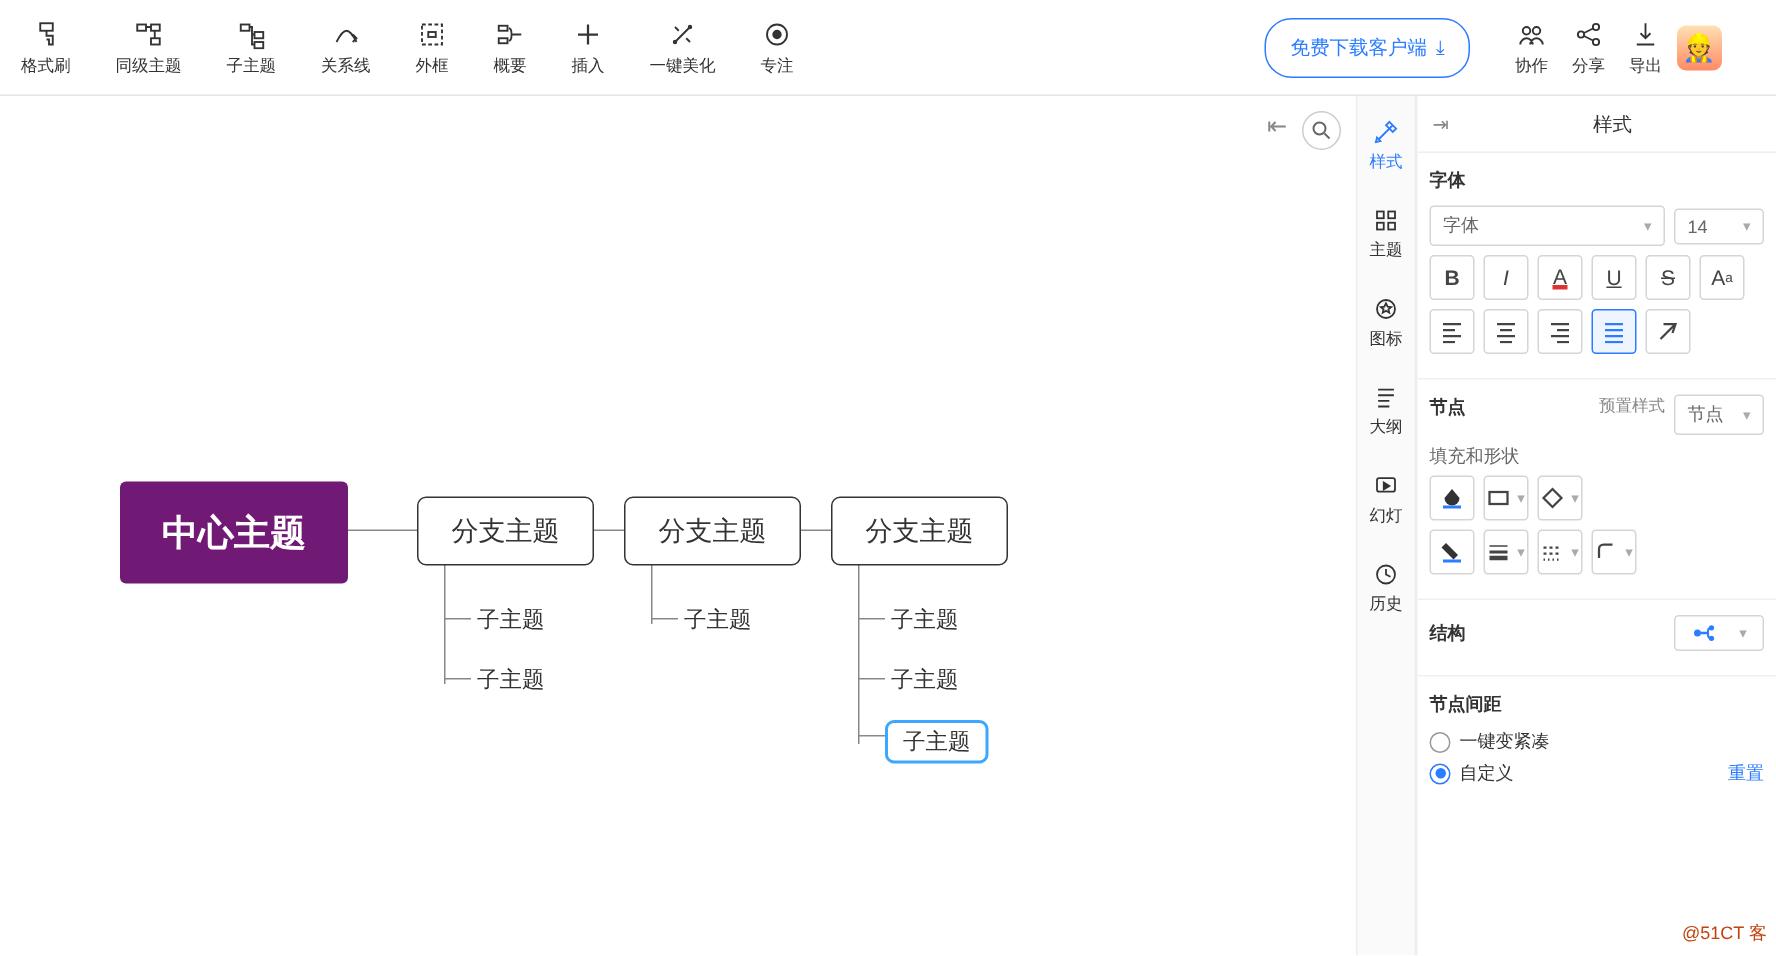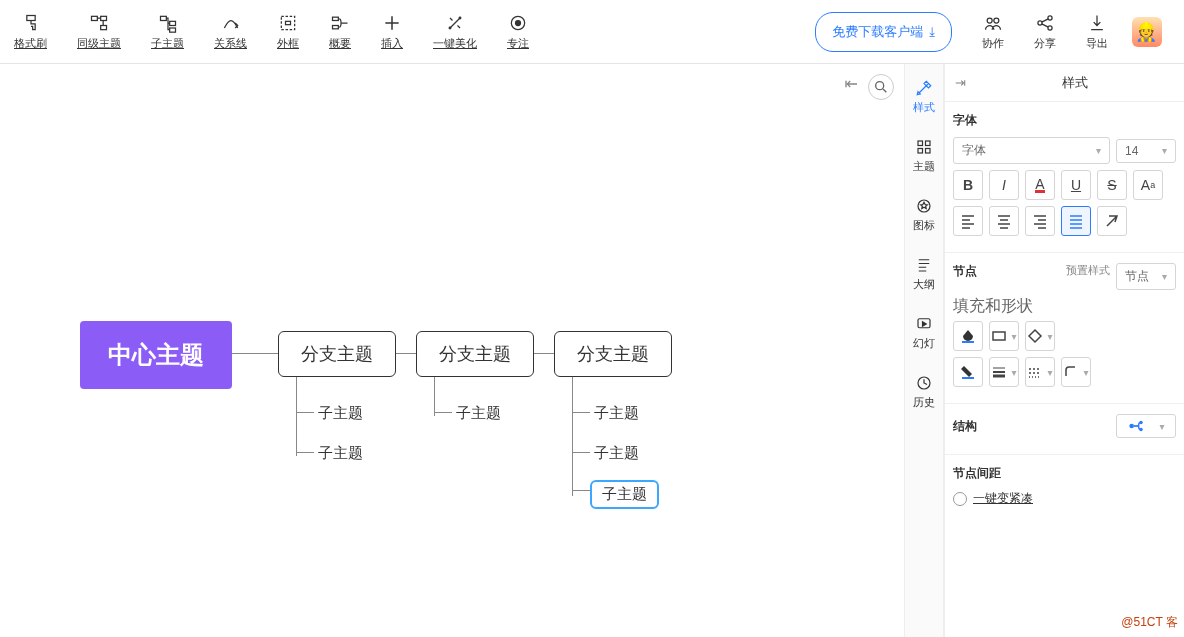--- a/index.html
+++ b/index.html
@@ -1,37 +1,37 @@
 <!DOCTYPE html>
 <html><head>
 <meta charset="utf-8">
 <style>
 * { box-sizing: border-box; margin: 0; padding: 0; }
 body { font-family: "Microsoft YaHei", Arial, sans-serif; font-size: 13px; color: #333; background: #fff; width: 1184px; height: 637px; overflow: hidden; position: relative; }
 
 
 .toolbar { display: flex; align-items: center; height: 64px; border-bottom: 1px solid #e5e5e5; padding: 0 8px; }
-.toolbar-left { display: flex; gap: 18px; text-decoration: underline; }
+.toolbar-left { display: flex; gap: 18px; }
 .tb-item { display: flex; flex-direction: column; align-items: center; gap: 2px; cursor: pointer; padding: 4px 6px; }
 .tb-item .ic { width: 22px; height: 22px; display: flex; align-items: center; justify-content: center; }
 .tb-item .lbl { font-size: 11px; color: #333; }
 .toolbar-spacer { flex: 1; }
 .download-btn { border: 1px solid #2b7cff; color: #2b7cff; border-radius: 18px; padding: 10px 16px; display: flex; align-items: center; gap: 6px; font-size: 13px; cursor: pointer; margin-right: 24px; }
-.toolbar-right { display: flex; gap: 18px; align-items: center; margin-right: 14px; }
+.toolbar-right { display: flex; gap: 4px; align-items: center; margin-right: 28px; }
 .avatar { width: 30px; height: 30px; border-radius: 6px; background: linear-gradient(#ffe0b2,#ff8a65); display:flex;align-items:center;justify-content:center;font-size:18px; }
 
 
 .main { display: flex; height: 573px; }
 .canvas { flex: 1; position: relative; background: #fff; }
 .canvas-top { position: absolute; right: 10px; top: 10px; display:flex; gap:10px; }
 .canvas-top .circ { width:26px;height:26px;border-radius:50%;border:1px solid #ccc;display:flex;align-items:center;justify-content:center;cursor:pointer; }
 
 
 .node { position: absolute; border: 1px solid #333; border-radius: 6px; background: #fff; padding: 10px 22px; font-size: 18px; color: #333; }
-.node.central { background: #8b5cf6; color: #fff; border: none; font-size: 24px; font-weight: bold; padding: 18px 28px; border-radius: 4px; }
+.node.central { background: #701a75; color: #fff; border: none; font-size: 24px; font-weight: bold; padding: 18px 28px; border-radius: 4px; }
 .node.sub { border: none; font-size: 15px; padding: 0; }
 .node.selected { border: 2px solid #3ba7ff; border-radius: 6px; padding: 3px 10px; font-size: 15px; }
 
 
 .line { position: absolute; background: #888; }
 .hline { height: 1px; }
 .vline { width: 1px; }
 
 
 .side-tabs { width: 40px; background: #fafafa; border-left: 1px solid #eee; border-right: 1px solid #eee; display:flex; flex-direction: column; align-items:center; padding-top: 14px; gap: 22px; }
@@ -44,22 +44,22 @@
 .panel-header { display:flex; align-items:center; height:38px; border-bottom:1px solid #eee; padding:0 10px; gap:10px; font-size:13px; }
 .panel-header .title { flex:1; text-align:center; font-weight:500; }
 .panel-section { padding: 10px 8px; border-bottom:1px solid #f0f0f0; }
 .sec-title { font-size:12px; font-weight:600; margin-bottom:8px; }
 .row { display:flex; gap:6px; align-items:center; margin-bottom:6px; flex-wrap:wrap; }
 .select { border:1px solid #d5d5d5; border-radius:3px; padding:4px 8px; font-size:12px; color:#666; display:flex; align-items:center; justify-content:space-between; min-width:60px; background:#fff; cursor:pointer; }
 .select.wide { flex:1; }
 .btn-sq { width:30px;height:30px;border:1px solid #d5d5d5;border-radius:3px;display:flex;align-items:center;justify-content:center;background:#fff;cursor:pointer;font-size:14px;color:#444; }
 .btn-sq.active { border-color:#2b7cff; color:#2b7cff; background:#eef5ff; }
 .btn-sq svg, .btn-sq .sym { width:16px;height:16px; }
-.subsec { font-size:16px; color:#666; margin: 6px 0 4px; }
-.radio-row { display:flex; align-items:center; gap:6px; font-size:12px; margin:4px 0;text-decoration:underline; }
+.subsec { font-size:12px; color:#666; margin: 6px 0 4px; }
+.radio-row { display:flex; align-items:center; gap:6px; font-size:12px; margin:4px 0; }
 .radio { width:14px;height:14px;border:1px solid #999;border-radius:50%;display:inline-flex;align-items:center;justify-content:center; }
 .radio.checked { border-color:#2b7cff; }
 .radio.checked::after { content:''; width:7px;height:7px;border-radius:50%;background:#2b7cff; }
 .link-txt { color:#2b7cff; font-size:12px; margin-left:auto; cursor:pointer; }
 .foot-brand { position:absolute; right:6px; bottom:6px; font-size:12px; color:#c2410c; }
 
 .caret::after { content:'▾'; font-size:10px; color:#aaa; margin-left:4px; }
 </style>
 </head>
 <body>
@@ -424,17 +424,22 @@
         </div>
       </div>
     </div>
 
     <div class="panel-section" style="border-bottom:none;">
       <div class="sec-title">节点间距</div>
       <div class="radio-row">
         <span class="radio"></span>
         <span>一键变紧凑</span>
       </div>
+      <div class="radio-row">
+        <span class="radio checked"></span>
+        <span>自定义</span>
+        <span class="link-txt">重置</span>
+      </div>
     </div>
   </div>
 </div>
 
 <div class="foot-brand">@51CT 客</div>
 
 </body></html>

